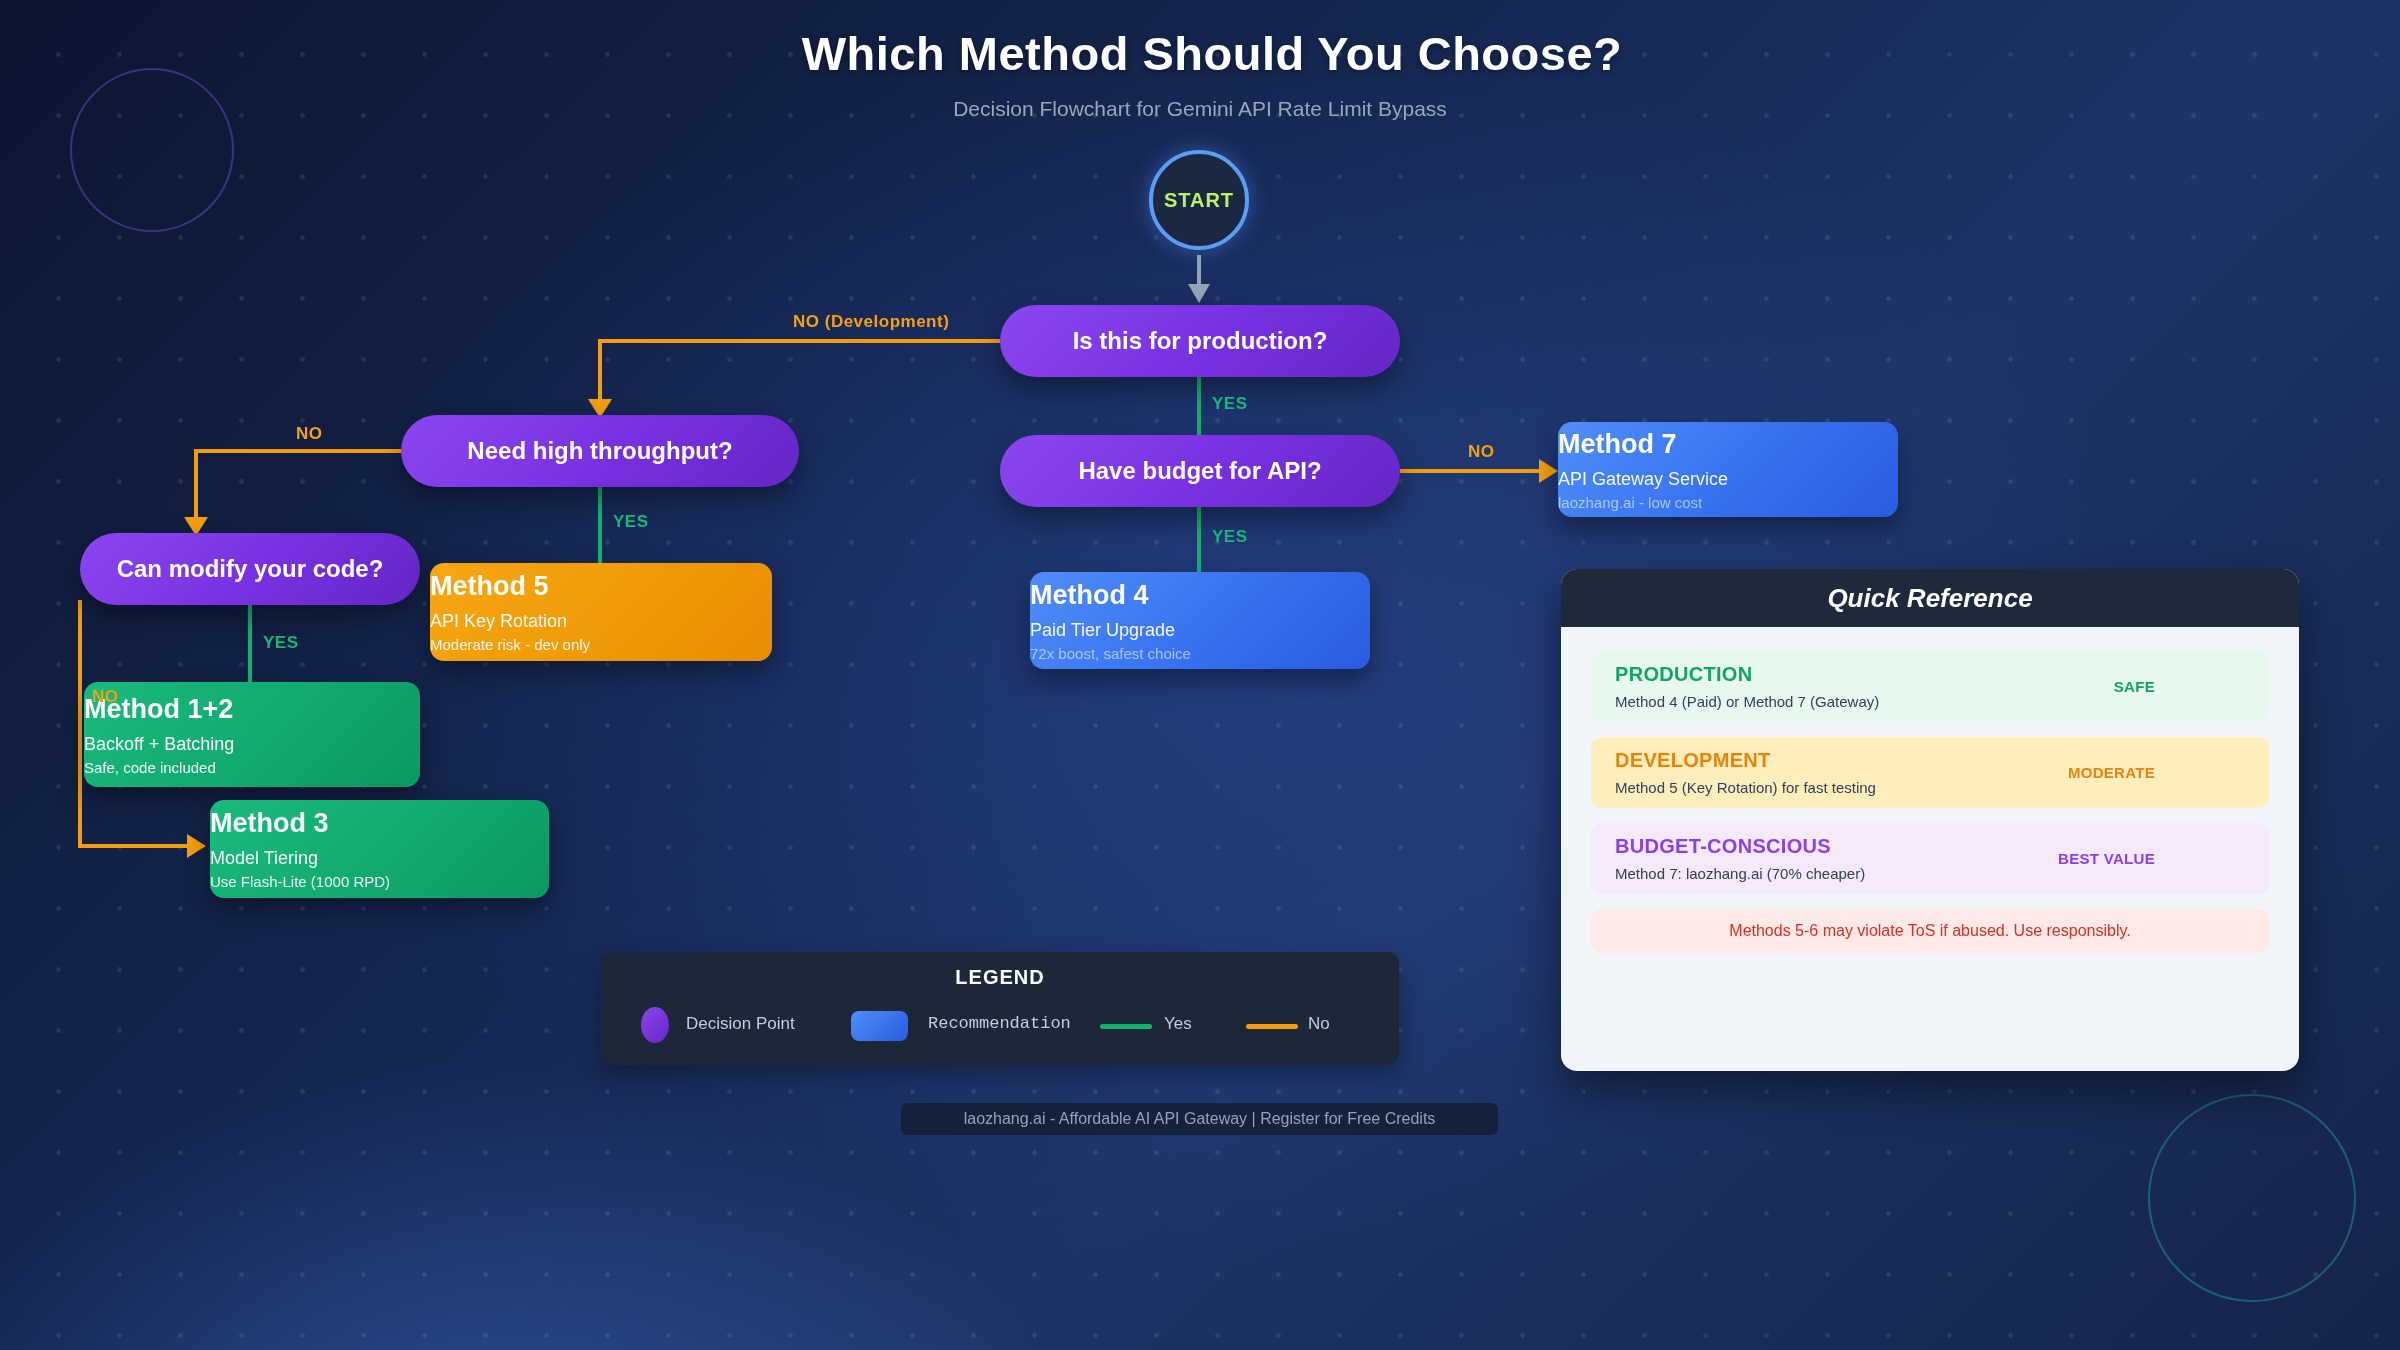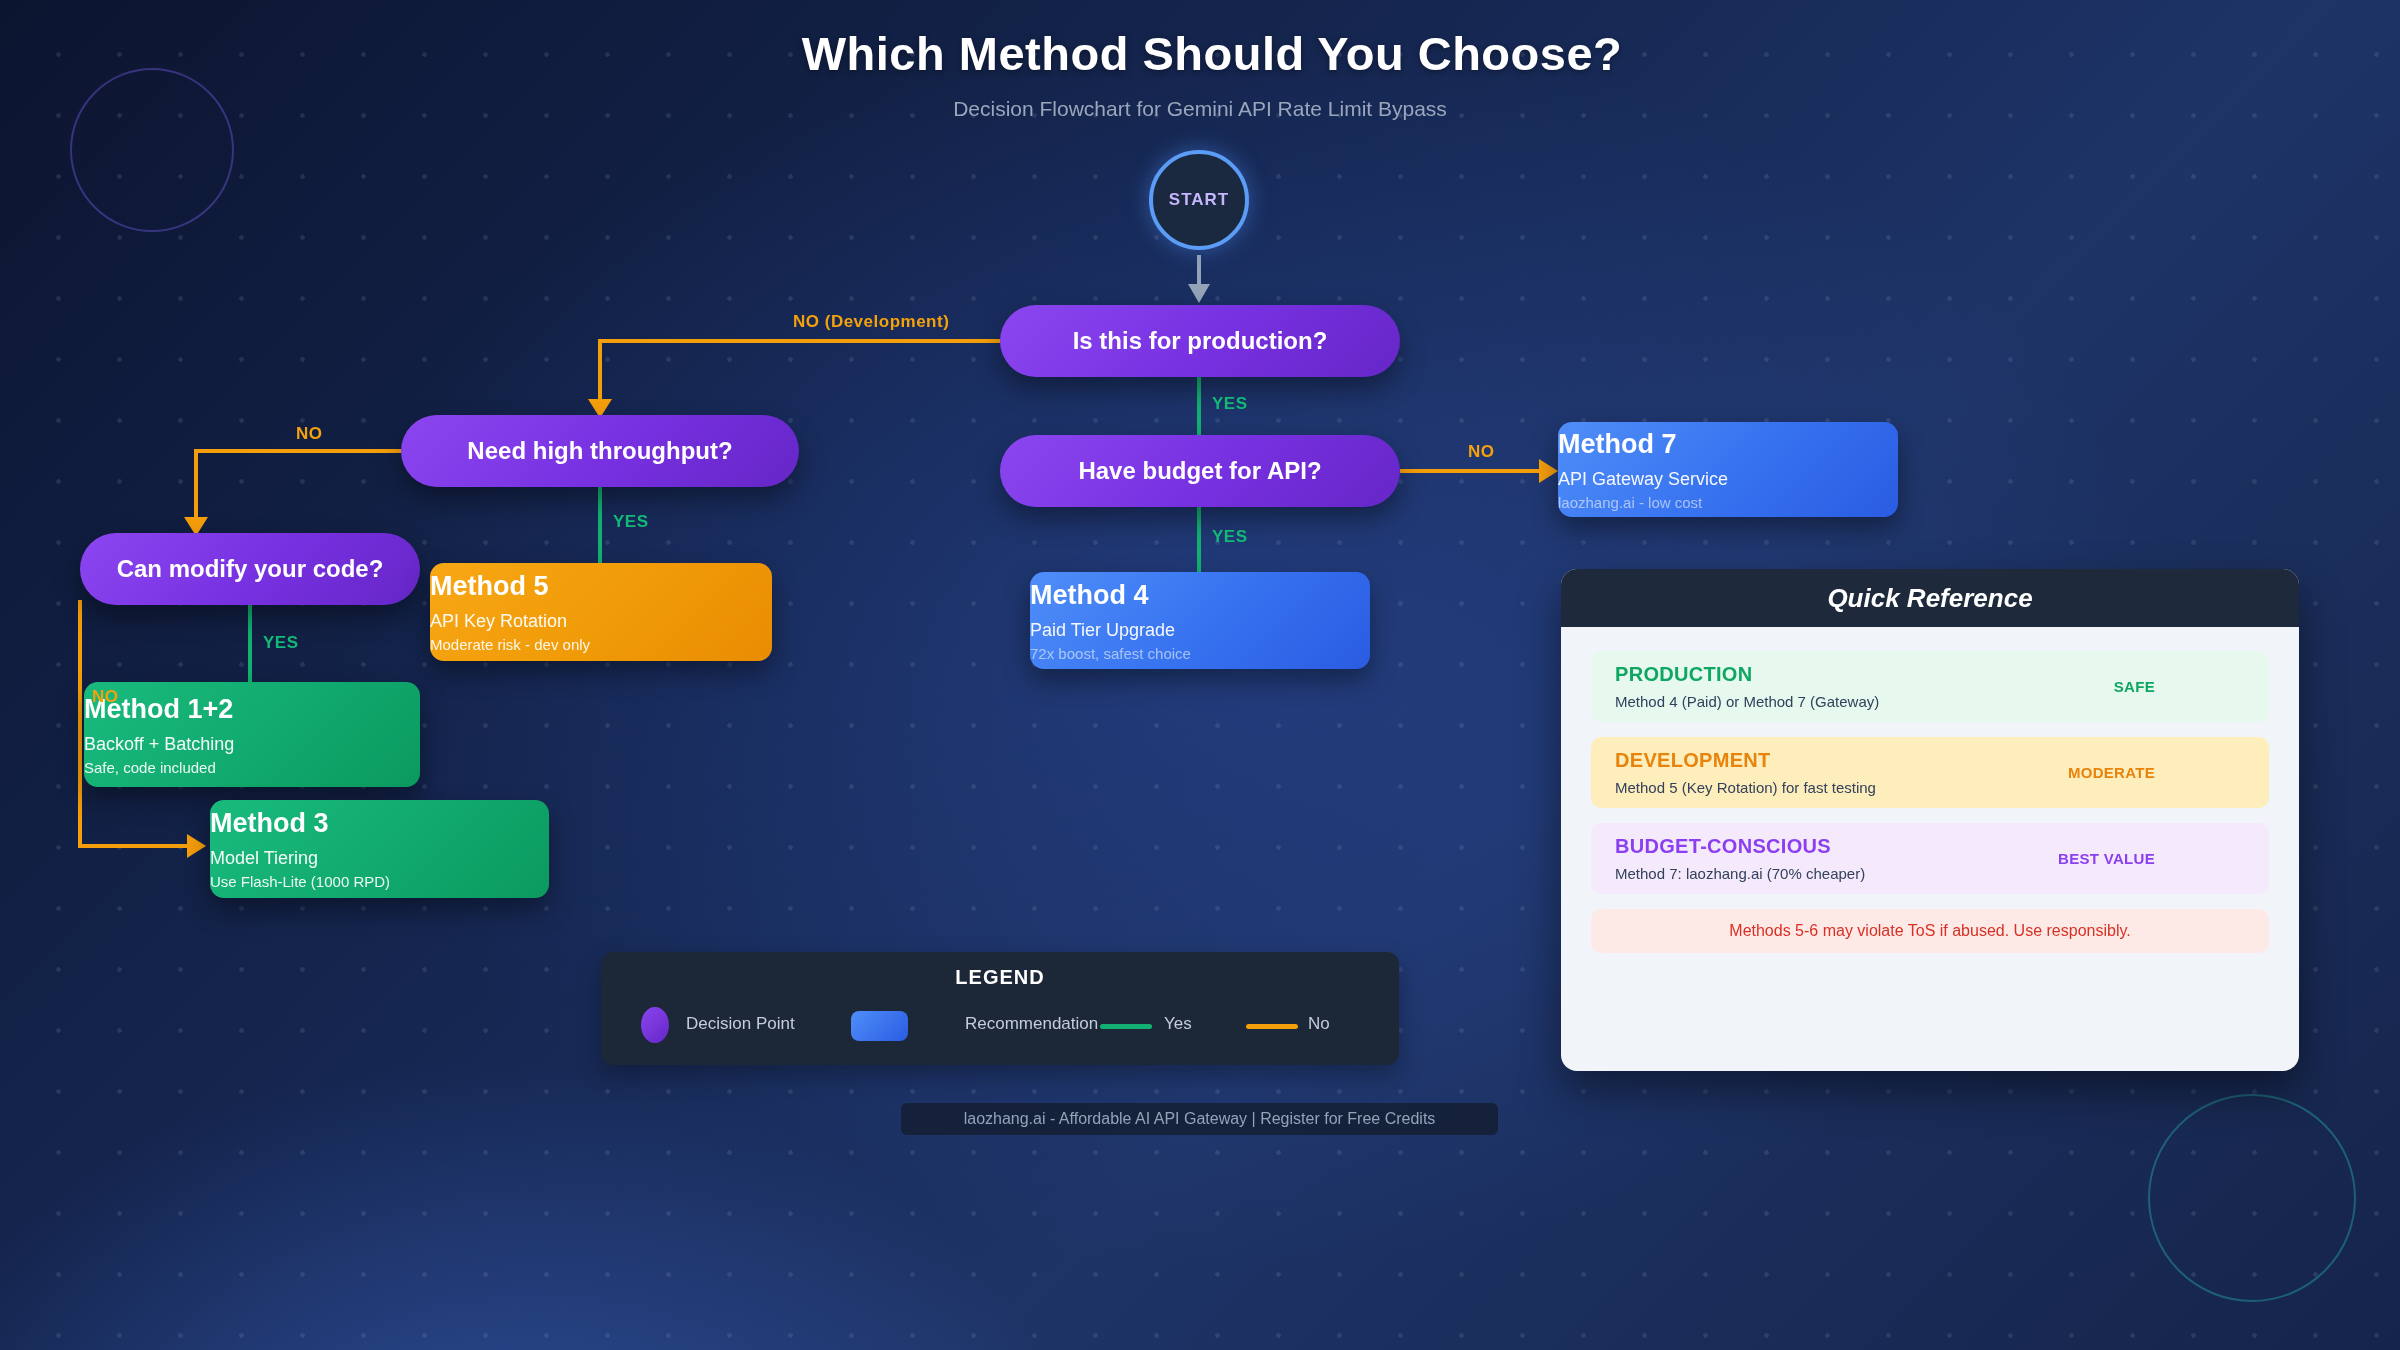--- a/index.html
+++ b/index.html
@@ -32,21 +32,21 @@
   }
   .page-subtitle{
     position:absolute;left:0;top:97px;width:2400px;text-align:center;
     color:#99a6bb;font-size:21px;
   }
 
   .start-node{
     position:absolute;left:1149px;top:150px;width:100px;height:100px;border-radius:50%;
     background:#1b2940;border:4px solid #5b9cf6;box-sizing:border-box;
     display:flex;align-items:center;justify-content:center;
-    color:#c4b5fd;font-weight:bold;font-size:17px;letter-spacing:1px;
+    color:#bef264;font-weight:bold;font-size:20px;letter-spacing:1px;
     box-shadow:0 0 22px rgba(77,141,245,0.45);
   }
 
   .connectors{position:absolute;left:0;top:0;pointer-events:none;}
 
   .decision{
     position:absolute;border-radius:37px;
     background:linear-gradient(135deg,#8b46f0 0%,#7730e0 55%,#6526c6 100%);
     display:flex;align-items:center;justify-content:center;
     color:#ffffff;font-weight:bold;font-size:24px;
@@ -203,21 +203,21 @@
   <span class="edge-label no" style="left:296px;top:424px;">NO</span>
   <span class="edge-label yes" style="left:263px;top:633px;">YES</span>
   <span class="edge-label no" style="left:92px;top:687px;">NO</span>
 
   <div class="legend">
     <div class="legend-title">LEGEND</div>
   </div>
   <div class="swatch-ellipse"></div>
   <span class="legend-item-label" style="left:686px;">Decision Point</span>
   <div class="swatch-rect"></div>
-  <span class="legend-item-label" style="left:965px;">Recommendation</span>
+  <span class="legend-item-label" style="left:928px;font-family:Liberation Mono, monospace;">Recommendation</span>
   <div class="swatch-line green"></div>
   <span class="legend-item-label" style="left:1164px;">Yes</span>
   <div class="swatch-line orange"></div>
   <span class="legend-item-label" style="left:1308px;">No</span>
 
   <div class="qr-panel">
     <div class="qr-header">Quick Reference</div>
     <div class="qr-body">
       <div class="qr-row green">
         <div>

